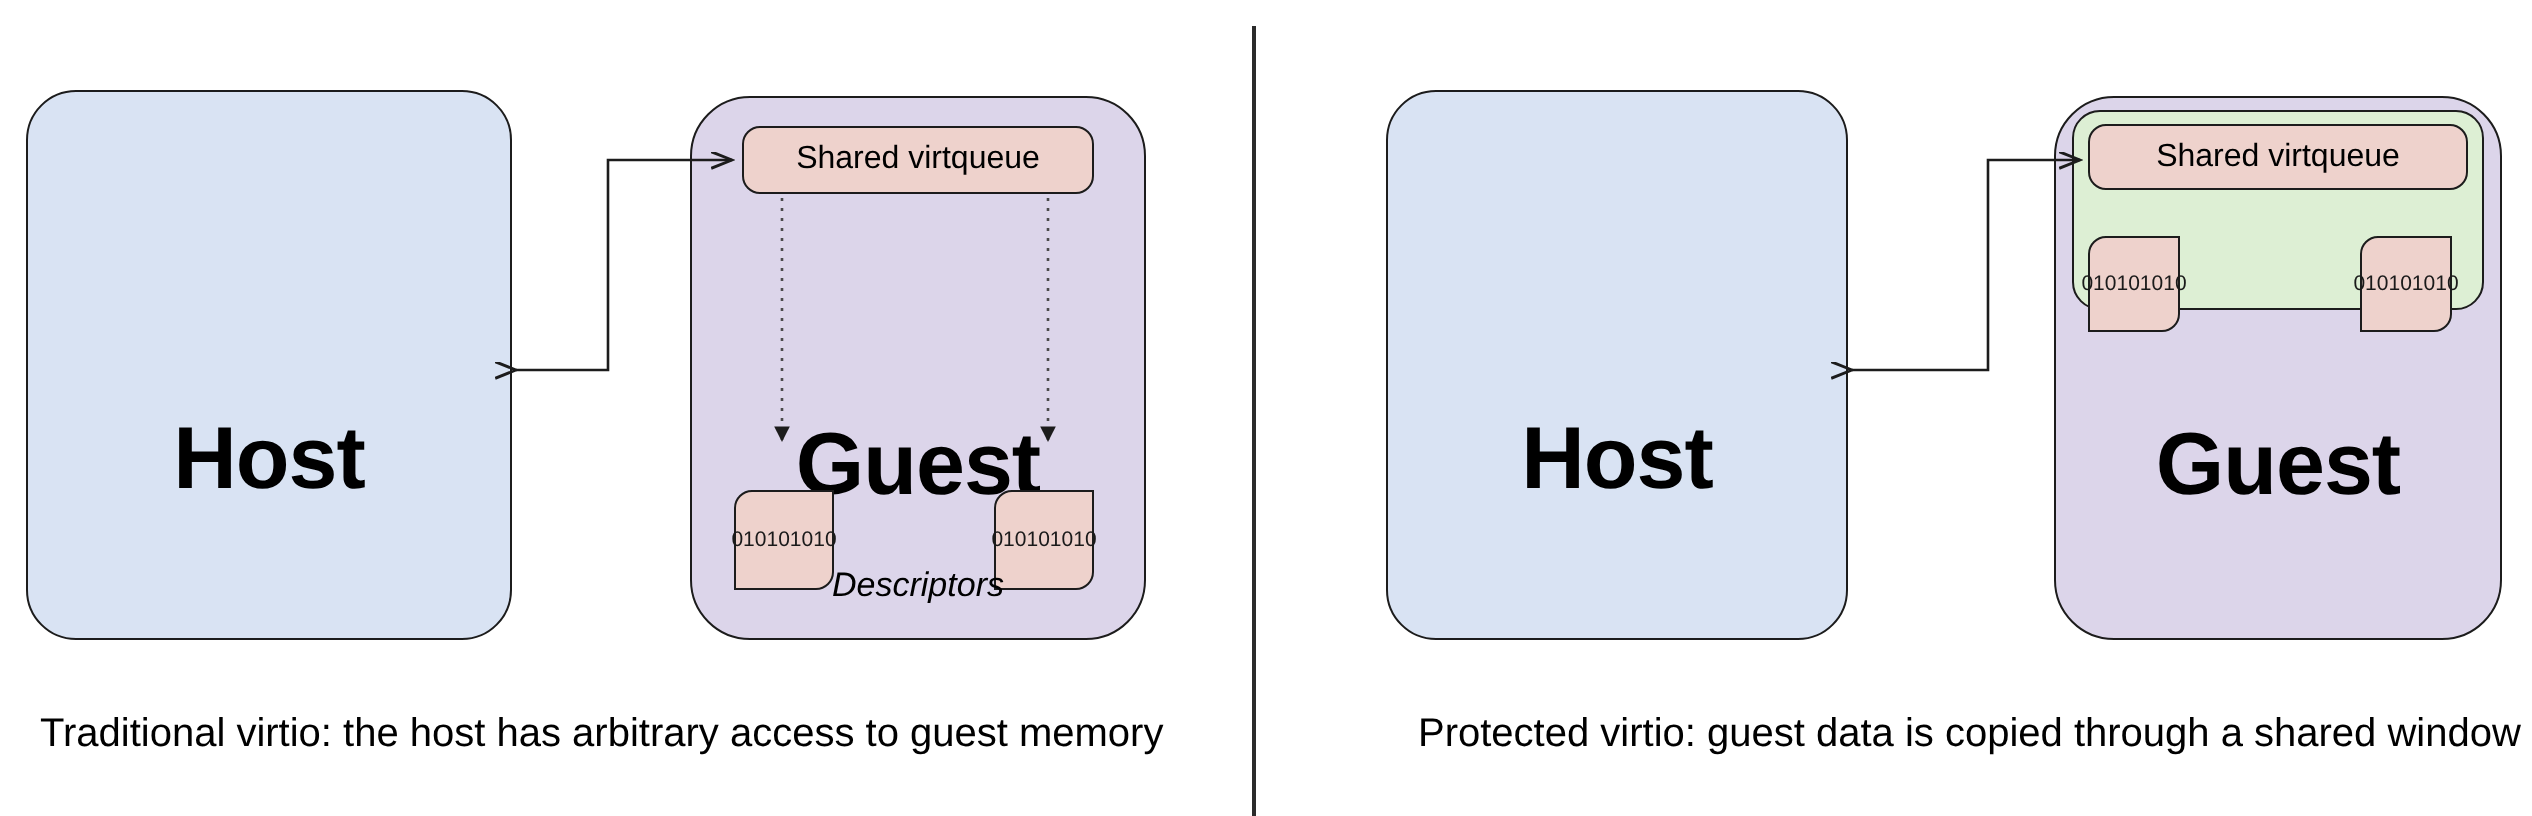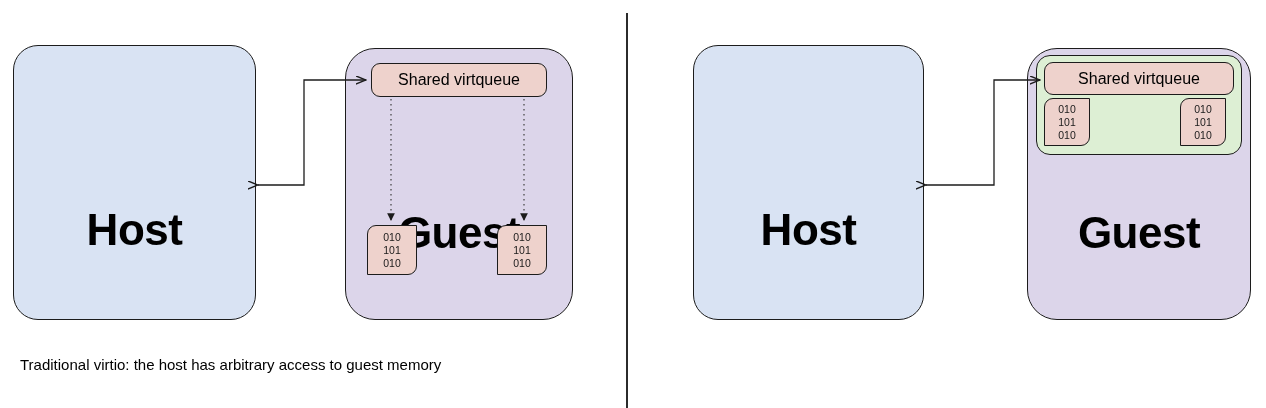--- a/index.html
+++ b/index.html
@@ -74,26 +74,27 @@
   }
 
   
   .descriptor {
     position: absolute;
     background: #eed2cc;
     border: 1.4px solid #1c1c1c;
     box-sizing: border-box;
     border-radius: 9px 0 9px 0;
     display: flex;
-    flex-direction: column;
+    flex-direction: row;
     align-items: center;
     justify-content: center;
     line-height: 13px;
     font-size: 10.5px;
     color: #1a1a1a;
+    margin-top: 20px;
   }
   .descriptor span { display: block; }
 
   
   .descriptors-label {
     position: absolute;
     text-align: center;
     font-style: italic;
     font-size: 17px;
     color: #000;
@@ -104,21 +105,21 @@
     position: absolute;
     background: #ddefd4;
     border: 1.5px solid #1c1c1c;
     border-radius: 14px;
     box-sizing: border-box;
   }
 
   
   .caption {
     position: absolute;
-    font-size: 15px;
+    font-size: 20px;
     color: #000;
     white-space: nowrap;
   }
 
   
   .overlay {
     position: absolute;
     left: 0; top: 0;
     width: 1266px;
     height: 408px;
@@ -147,20 +148,21 @@
     <span>101</span>
     <span>010</span>
   </div>
 
   <div class="descriptor" style="left:497px; top:225px; width:50px; height:50px;">
     <span>010</span>
     <span>101</span>
     <span>010</span>
   </div>
 
+  <div class="descriptors-label" style="left:345px; top:283px; width:228px;">Descriptors</div>
 
   <div class="caption" style="left:20px; top:356px;">Traditional virtio: the host has arbitrary access to guest memory</div>
 
   <div class="big-box host-box" style="left:693px; top:45px; width:231px; height:275px;">
     <div class="big-label" style="top:162px;">Host</div>
   </div>
 
   <div class="big-box guest-box" style="left:1027px; top:48px; width:224px; height:272px;">
     <div class="big-label" style="top:162px;">Guest</div>
   </div>
@@ -176,20 +178,21 @@
     <span>101</span>
     <span>010</span>
   </div>
 
   <div class="descriptor" style="left:1180px; top:98px; width:46px; height:48px;">
     <span>010</span>
     <span>101</span>
     <span>010</span>
   </div>
 
+  <div class="caption" style="left:709px; top:356px;">Protected virtio: guest data is copied through a shared window</div>
 
   <div class="divider"></div>
 
   <svg class="overlay" viewBox="0 0 1266 408" xmlns="http://www.w3.org/2000/svg">
     <defs>
       <marker id="arrowSolid" markerWidth="9" markerHeight="9" refX="8" refY="3.2" orient="auto" markerUnits="strokeWidth">
         <path d="M0,0 L8,3.2 L0,6.4" fill="none" stroke="#1c1c1c" stroke-width="1.1"></path>
       </marker>
       <marker id="arrowDot" markerWidth="7" markerHeight="7" refX="5.2" refY="3" orient="auto" markerUnits="strokeWidth">
         <path d="M0,0 L6,3 L0,6 z" fill="#1c1c1c"></path>

